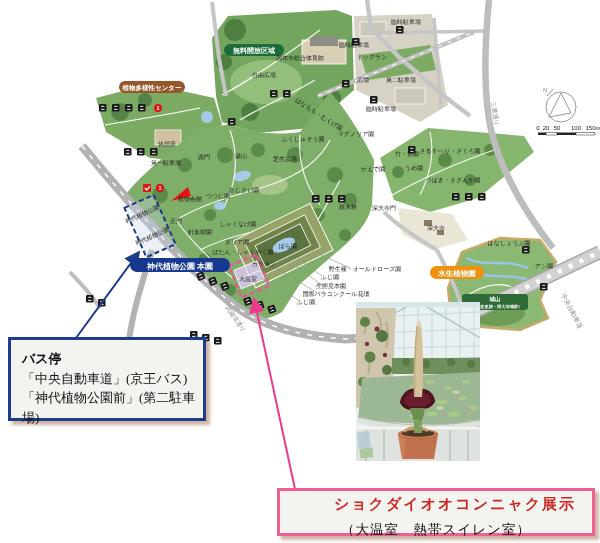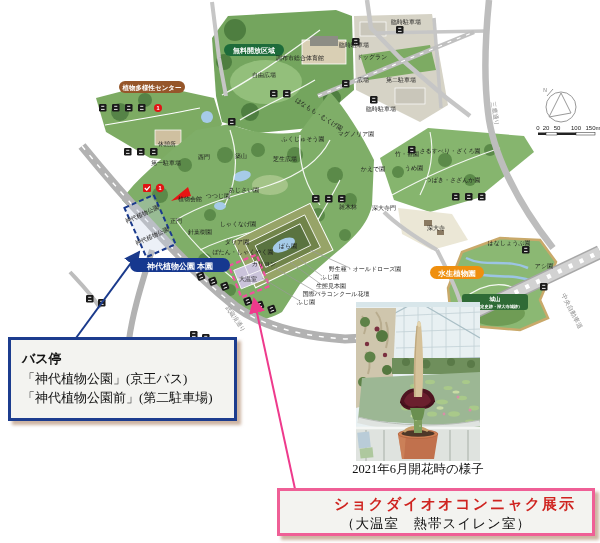--- a/index.html
+++ b/index.html
@@ -4,27 +4,27 @@
 <style>
   html,body{margin:0;padding:0;background:#fff;}
   #stage{position:relative;width:600px;height:543px;background:#fff;overflow:hidden;
          font-family:"Liberation Sans",sans-serif;}
   #map-svg{position:absolute;left:0;top:0;}
   .ml{font-family:"Liberation Sans",sans-serif;font-size:6px;fill:#1c1c1c;text-anchor:middle;}
   .pill{font-family:"Liberation Sans",sans-serif;fill:#fff;text-anchor:middle;font-weight:bold;}
   .roadlbl{font-family:"Liberation Sans",sans-serif;fill:#8a8a8a;text-anchor:middle;}
   .callout{position:absolute;background:#f3f3f0;box-shadow:4px 4px 3px rgba(165,120,88,.55);
            font-family:"Liberation Serif","DejaVu Serif",serif;color:#111;}
-  #bus-box{left:8px;top:337px;width:229px;height:84px;border:3px solid #1c3c8e;
+  #bus-box{left:8px;top:337px;width:198px;height:84px;border:3px solid #1c3c8e;
            padding:9px 0 0 11px;box-sizing:border-box;font-size:13px;line-height:1.5;}
   #bus-box .t{font-weight:bold;}
   #exhibit-box{left:277px;top:488px;width:318px;height:48px;border:3px solid #ef5f96;
            box-sizing:border-box;text-align:center;padding-top:4px;}
   #exhibit-box .t{color:#cf2420;font-size:15px;font-weight:bold;letter-spacing:2px;padding-left:38px;}
-  #exhibit-box .s{color:#111;font-size:13.5px;letter-spacing:1px;margin-top:1px;}
+  #exhibit-box .s{color:#111;font-size:13.5px;letter-spacing:1px;margin-top:7px;}
   #photo{position:absolute;left:356px;top:302px;width:124px;height:159px;}
   #caption{position:absolute;left:348px;top:461px;width:140px;text-align:center;
            font-family:"Liberation Serif","DejaVu Serif",serif;font-size:12.5px;color:#111;}
 </style>
 </head>
 <body>
 
 <div id="stage">
 
 <svg id="map-svg" width="600" height="543" viewBox="0 0 600 543">
@@ -360,25 +360,24 @@
       <path d="M48,99 C50,92 57,89 61,90 C66,89 73,92 75,99 C72,104 65,106 61,104 C56,106 50,104 48,99 Z" fill="#6b1f2e"></path>
       <path d="M44,100 q4,4 8,5 M79,99 q-4,5 -9,6" stroke="#3a0f18" stroke-width="1" fill="none"></path>
       <path d="M54,106 C56,112 56,116 58,118 L66,118 C68,114 68,110 69,106 Z" fill="#6a8f50"></path>
       <path d="M58,95 C57,62 59,34 61,22 C62,18 64,18 65,22 C67,44 68,72 66,95 Z" fill="#d6c29a"></path>
       <path d="M59,95 C58,64 60,36 61,24" stroke="#bda77e" stroke-width="1.2" fill="none"></path>
       <path d="M61,22 C62,19 64,19 65,22 C65,26 62,26 61,22 Z" fill="#e4d6b0"></path>
     </g>
   </svg>
 </div>
 
-<div id="caption">2021年6月開花時の様子</div>
 
 <div id="bus-box" class="callout">
   <div class="t">バス停</div>
-  <div>「神代植物公園」(京王バス)</div>
+  <div>「中央自動車道」(京王バス)</div>
   <div>「神代植物公園前」(第二駐車場)</div>
 </div>
 
 <div id="exhibit-box" class="callout">
   <div class="t">ショクダイオオコンニャク展示</div>
   <div class="s">（大温室　熱帯スイレン室）</div>
 </div>
 
 </div>
 

